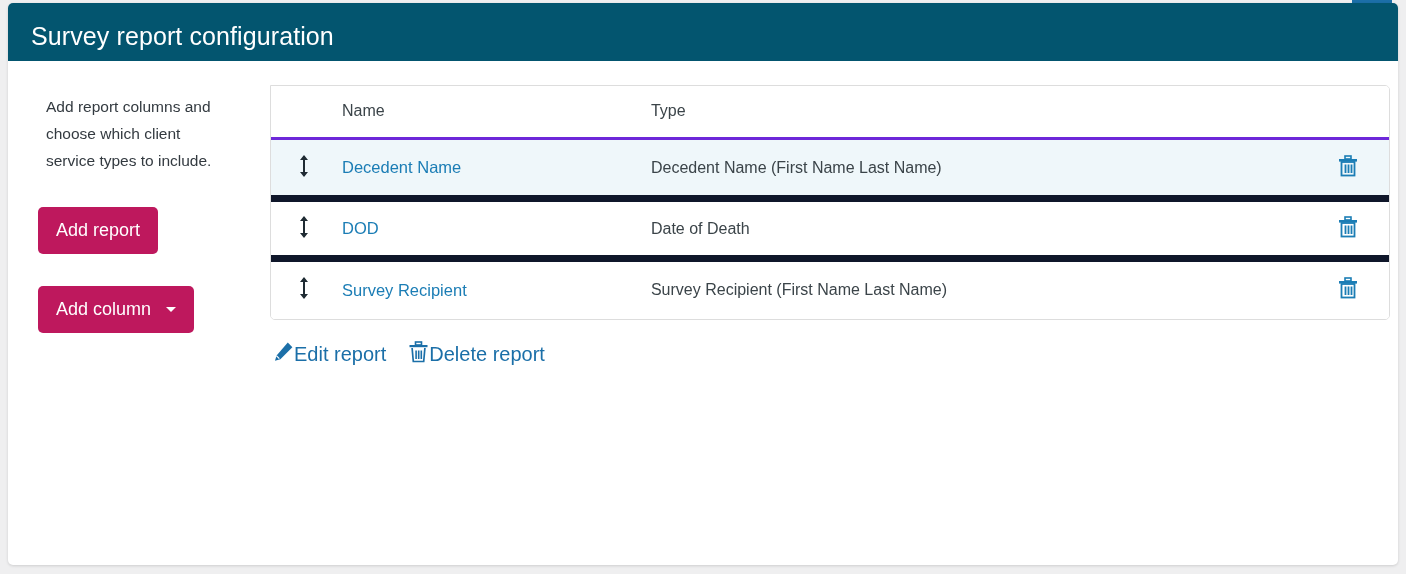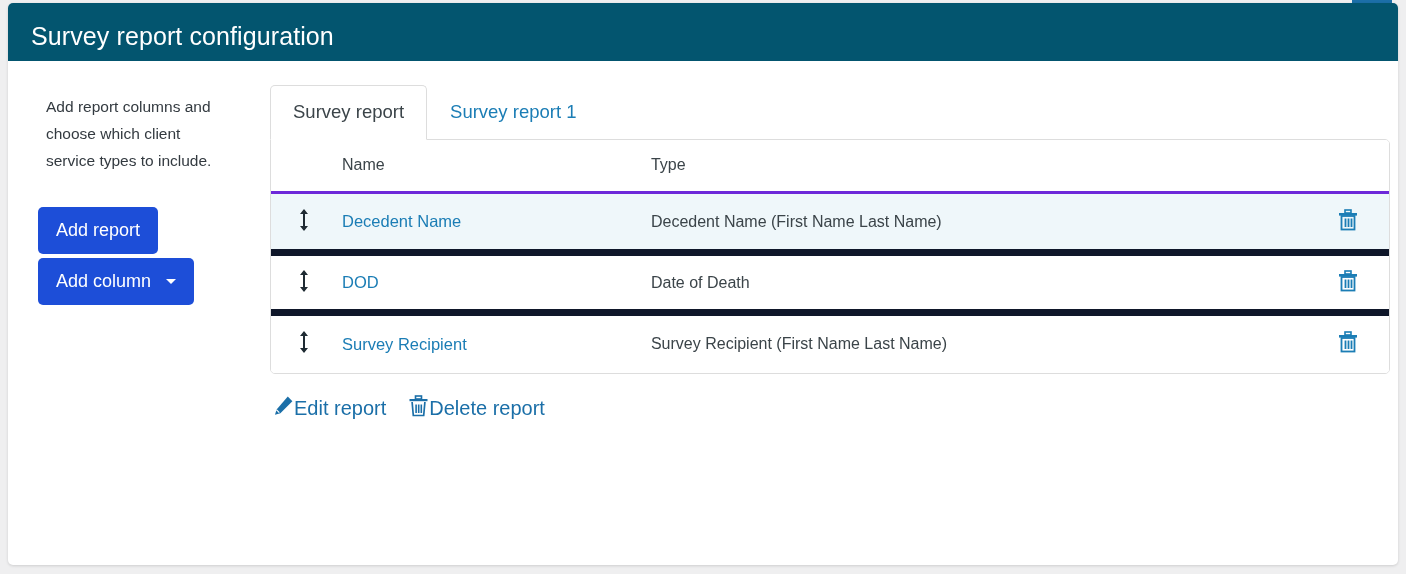--- a/index.html
+++ b/index.html
@@ -59,32 +59,32 @@
   .side p {
     margin: 8px;
     font-size: 15.5px;
     line-height: 27px;
     color: #333a40;
   }
   .btn {
     display: inline-flex;
     align-items: center;
     justify-content: center;
-    background: #1d4ed8;
+    background: #be185d;
     color: #ffffff;
     border: none;
     border-radius: 5px;
     font-family: "Liberation Sans", sans-serif;
     font-size: 18px;
     cursor: pointer;
     padding: 0 18px;
     height: 47px;
   }
   .btn-add-report { margin-top: 25px; }
-  .btn-add-column { margin-top: 4px; gap: 8px; }
+  .btn-add-column { margin-top: 32px; gap: 8px; }
   .caret {
     display: inline-block;
     margin-left: 7px;
     width: 0; height: 0;
     border-left: 5px solid transparent;
     border-right: 5px solid transparent;
     border-top: 5px solid #ffffff;
   }
 
   
@@ -197,28 +197,20 @@
       </button>
       <br>
       <button class="btn btn-add-column">
         <span>Add column</span>
         <span class="caret"></span>
       </button>
     </div>
 
     <div class="content">
 
-      <div class="tabs">
-        <div class="tab active">
-          <span>Survey report</span>
-        </div>
-        <div class="tab inactive">
-          <span>Survey report 1</span>
-        </div>
-      </div>
 
       <div class="table-wrap">
         <table>
           <thead>
             <tr>
               <th class="c-handle"></th>
               <th class="c-name">Name</th>
               <th class="c-type">Type</th>
               <th class="c-del"></th>
             </tr>

